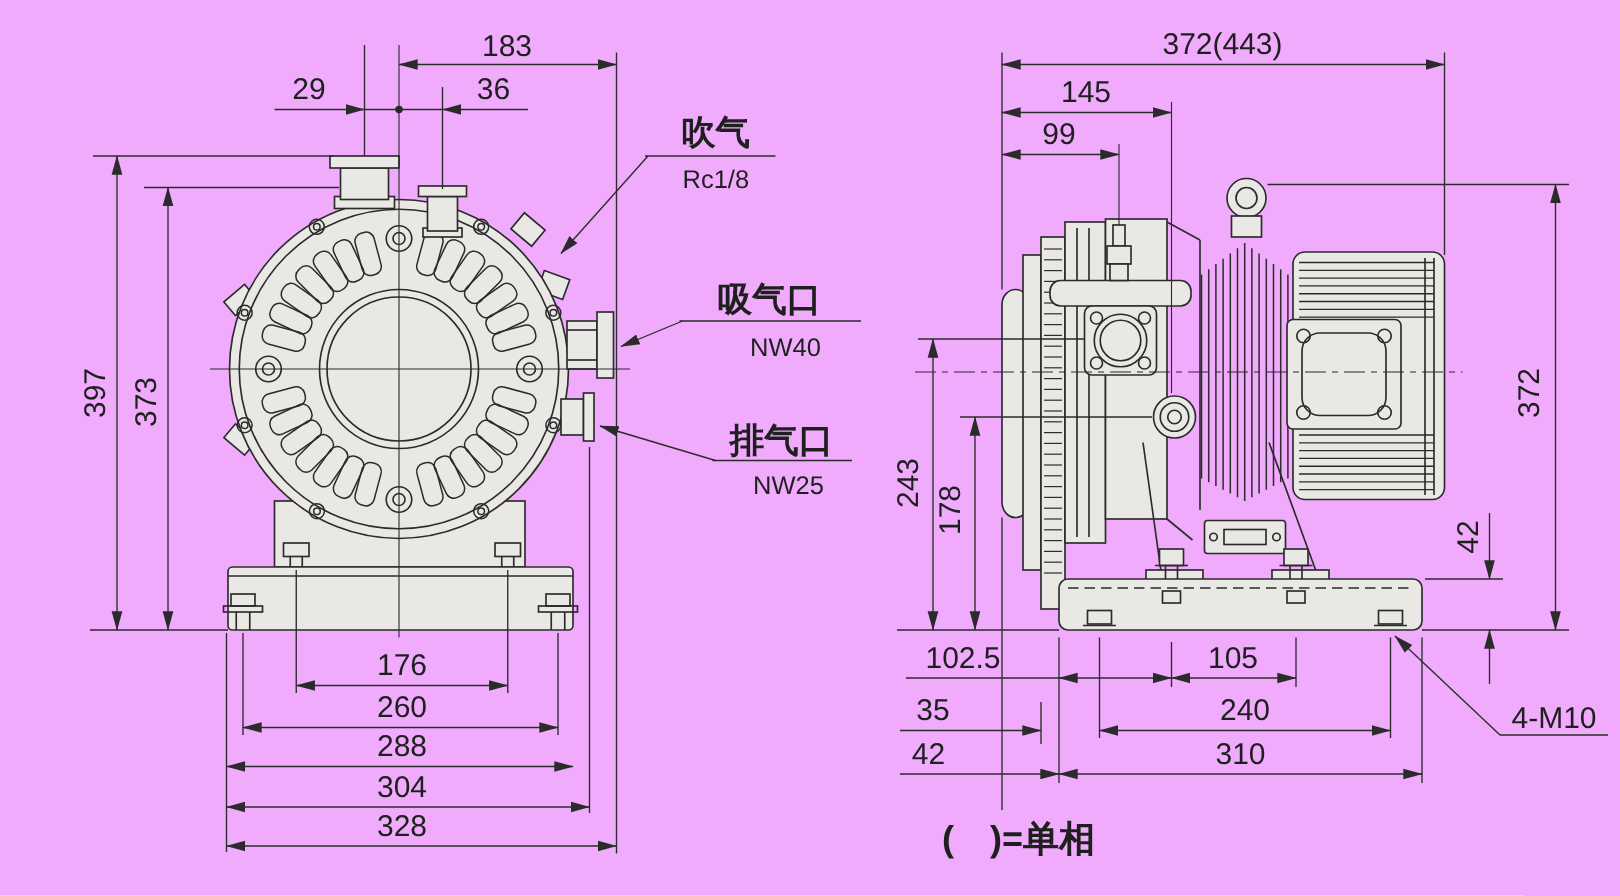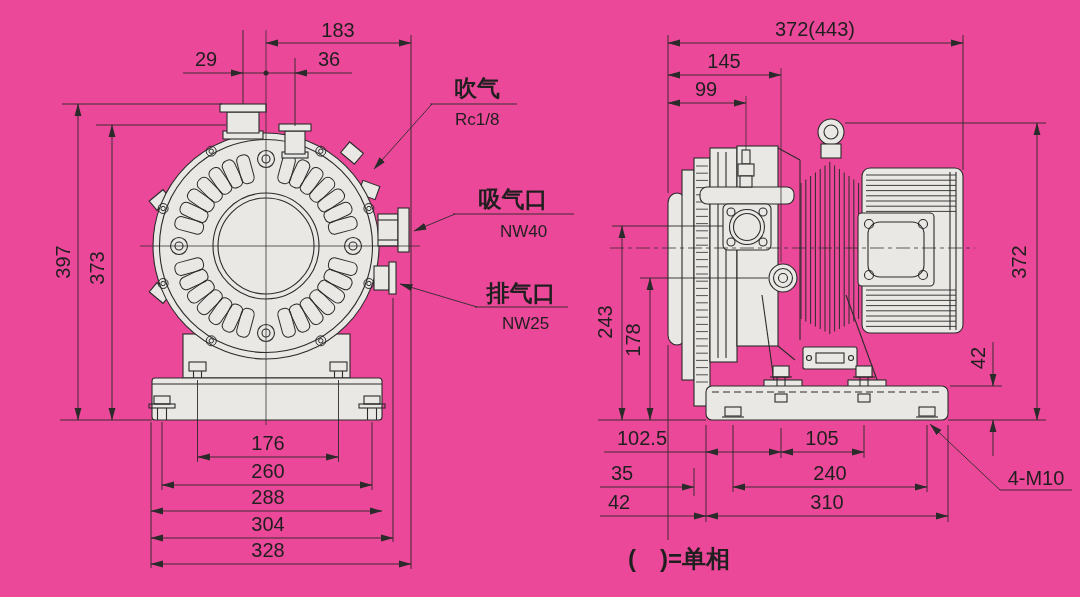--- a/index.html
+++ b/index.html
@@ -1,16 +1,16 @@
 <!DOCTYPE html>
 <html><head>
 <meta charset="utf-8">
 <style>
   html,body{margin:0;padding:0;}
-  .canvas{width:1080px;height:597px;background:#ec4899;position:relative;overflow:hidden;}
+  .canvas{width:1080px;height:597px;background:#f0abfc;position:relative;overflow:hidden;}
   svg{display:block;}
   text{font-family:"Liberation Sans","DejaVu Sans",sans-serif;fill:#1f1f1f;}
   .dim{font-size:20px;}
   .spec{font-size:17px;}
   .cjk{font-size:23px;font-weight:bold;}
   .note{font-size:24px;font-weight:bold;}
 </style>
 </head>
 <body>
 

